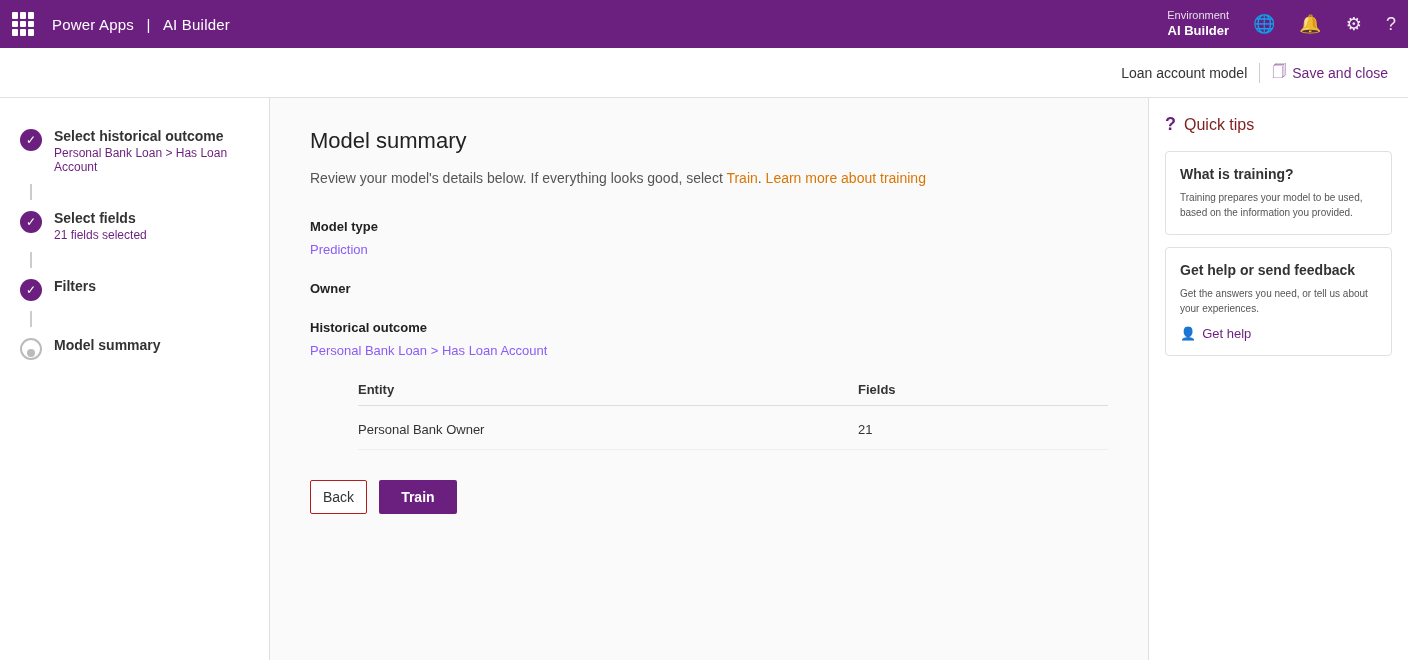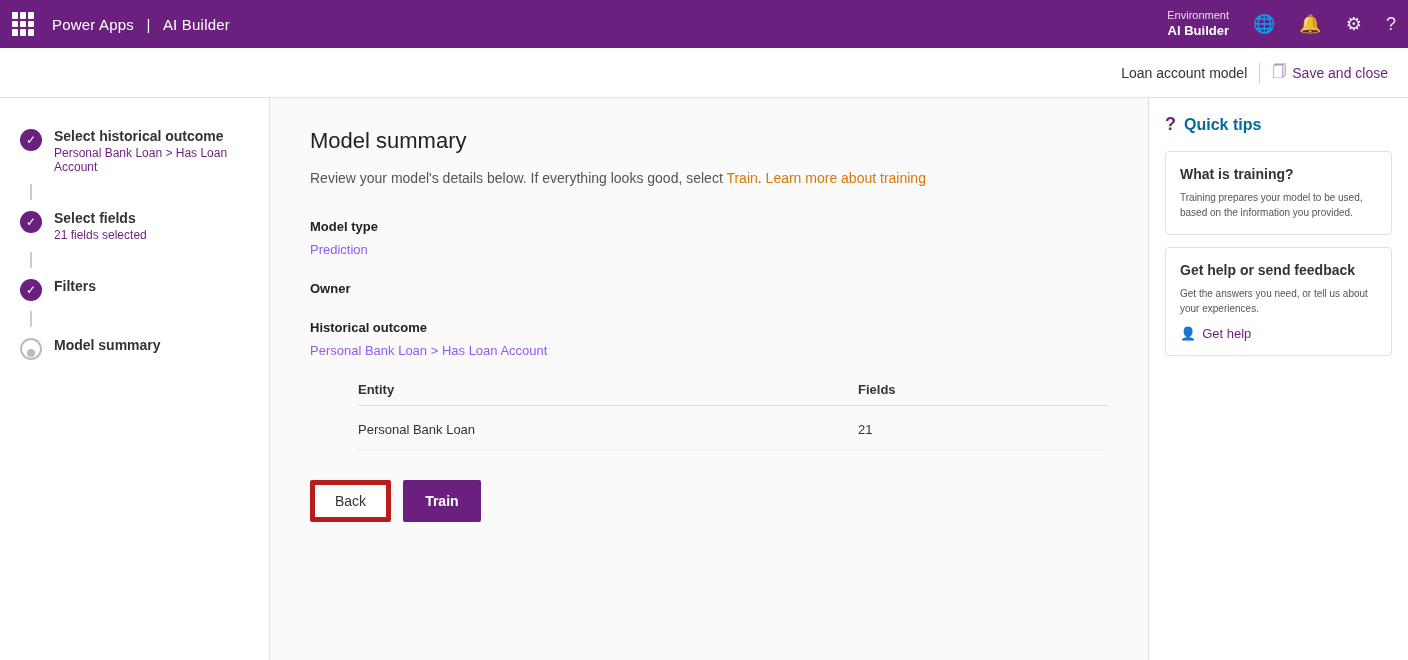--- a/index.html
+++ b/index.html
@@ -103,40 +103,40 @@
     .table-header-cell { font-size: 13px; font-weight: 600; color: #333; }
     .table-header-cell:first-child { flex: 2; }
     .table-header-cell:last-child { flex: 1; }
     .table-row-item { display: flex; padding: 12px 0; border-bottom: 1px solid #eee; }
     .table-cell { font-size: 13px; color: #333; }
     .table-cell:first-child { flex: 2; }
     .table-cell:last-child { flex: 1; }
 
     .btn-area { display: flex; gap: 12px; margin-top: 30px; }
     .btn-back {
-      padding: 8px 20px; border: 5px solid #b91c1c; background: white;
+      padding: 8px 12px; border: 1px solid #b91c1c; background: white;
       color: #333; font-size: 14px; cursor: pointer; border-radius: 2px;
     }
     .btn-train {
       padding: 8px 22px; background: #6b1f7e; border: none;
       color: white; font-size: 14px; cursor: pointer; border-radius: 2px; font-weight: 600;
     }
 
     
     .quick-tips {
       width: 260px;
       background: white;
       border-left: 1px solid #e0e0e0;
       padding: 16px;
       overflow-y: auto;
       flex-shrink: 0;
     }
     .qt-header { display: flex; align-items: center; gap: 8px; margin-bottom: 16px; }
     .qt-question-icon { color: #6b1f7e; font-size: 18px; font-weight: bold; }
-    .qt-title { font-size: 16px; font-weight: 700; color: #0369a1; }
+    .qt-title { font-size: 16px; font-weight: 400; color: #7f1d1d; }
 
     .qt-card { border: 1px solid #e0e0e0; border-radius: 4px; padding: 14px; margin-bottom: 12px; }
     .qt-card-title { font-size: 14px; font-weight: 600; color: #333; margin-bottom: 8px; }
     .qt-card-text { font-size: 10px; color: #555; line-height: 1.5; }
     .qt-link { display: flex; align-items: center; gap: 6px; margin-top: 10px; color: #6b1f7e; font-size: 13px; cursor: pointer; }
 
     
     .step-line {
       width: 2px; height: 16px; background: #ccc; margin-left: 30px;
     }
@@ -250,21 +250,21 @@
       <div class="section-label">Historical outcome</div>
       <div class="section-value">Personal Bank Loan &gt; Has Loan Account</div>
     </div>
 
     <div class="table-area">
       <div class="table-header">
         <div class="table-header-cell">Entity</div>
         <div class="table-header-cell">Fields</div>
       </div>
       <div class="table-row-item">
-        <div class="table-cell">Personal Bank Loan</div>
+        <div class="table-cell">Personal Bank Owner</div>
         <div class="table-cell">21</div>
       </div>
     </div>
 
     <div class="btn-area">
       <button class="btn-back">Back</button>
       <button class="btn-train">Train</button>
     </div>
   </main>
 

